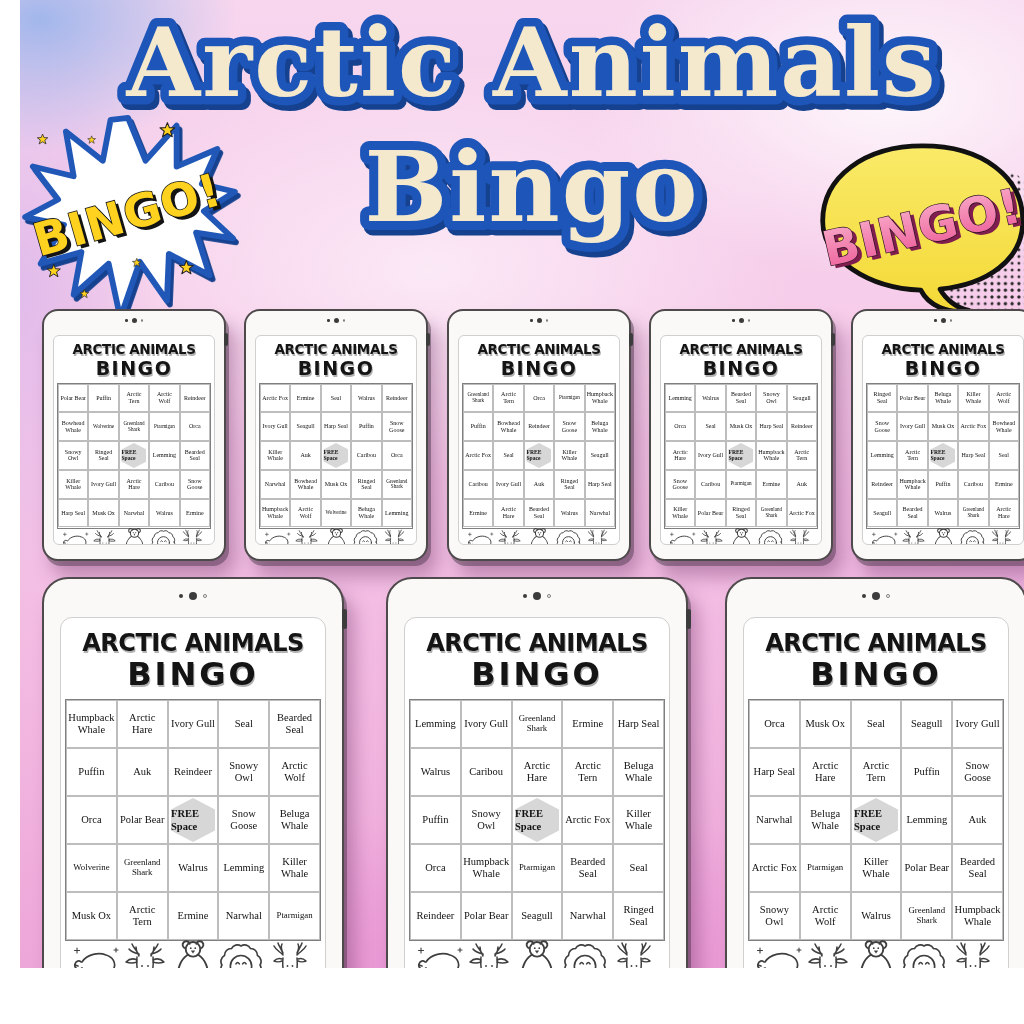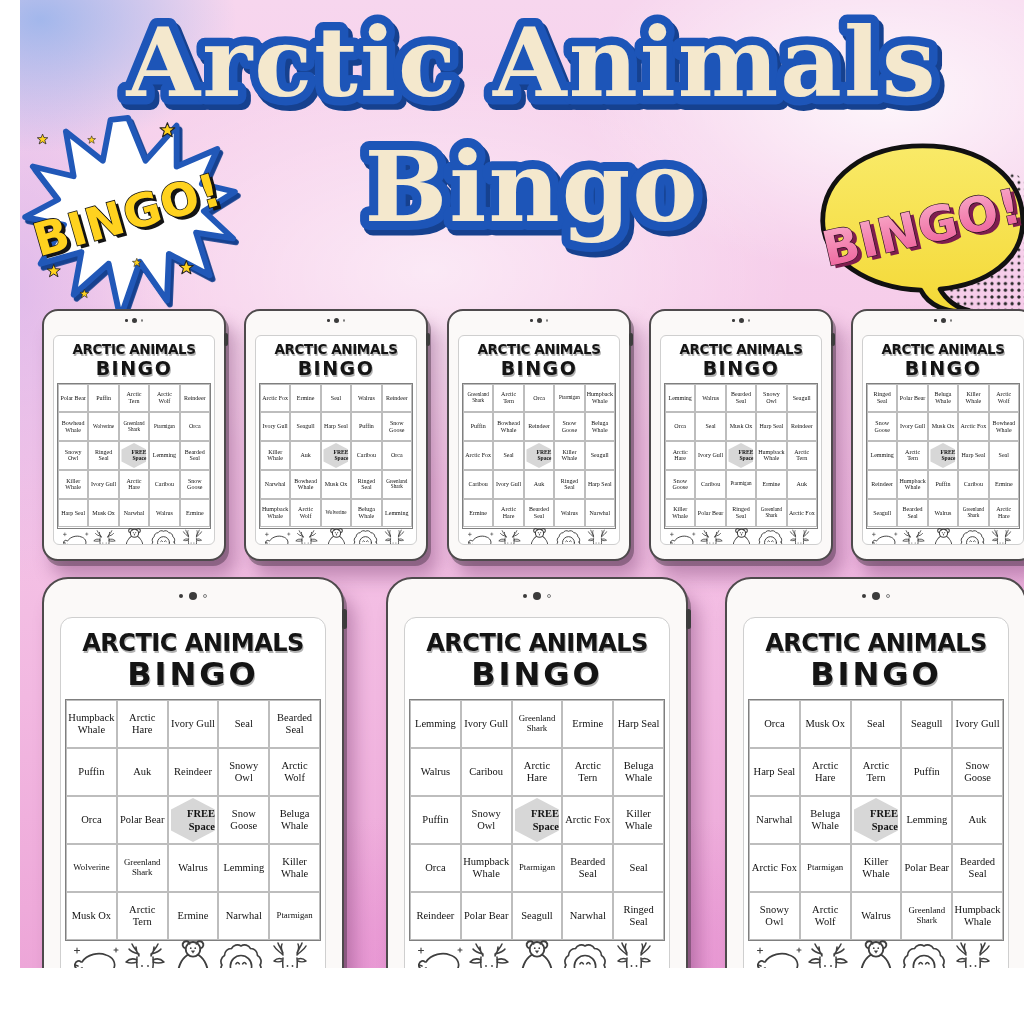--- a/index.html
+++ b/index.html
@@ -60,21 +60,21 @@
     border:1.5px solid #7f7f7f;background:#fff;}
   .small .grid{width:152px;height:144px;margin-top:5px;}
   .large .grid{width:254px;height:240px;margin-top:9px;}
   .cell{border:0.5px solid #bdbdbd;display:flex;flex-direction:column;align-items:center;
     justify-content:center;text-align:center;font-family:"Liberation Serif",serif;color:#111;
     line-height:1.12;padding:1px;overflow:hidden;}
   .small .cell{font-size:6px;}
   .small .cell.tight{font-size:5.1px;}
   .large .cell{font-size:10.5px;}
   .large .cell.tight{font-size:8.8px;}
-  .hex{display:flex;flex-direction:column;align-items:flex-end;justify-content:center;
+  .hex{display:flex;flex-direction:column;align-items:flex-start;justify-content:center;
     background:#d7d7d7;font-weight:bold;
     clip-path:polygon(50% 0%,100% 26%,100% 74%,50% 100%,0% 74%,0% 26%);}
   .small .hex{width:25px;height:28px;font-size:5.6px;line-height:1.2;}
   .large .hex{width:44px;height:52px;font-size:10.5px;line-height:1.25;}
   .animals{margin-top:auto;width:92%;display:flex;justify-content:space-evenly;align-items:flex-end;}
   .small .animals{margin-bottom:3px;}
   .large .animals{margin-bottom:9px;}
   .small .an{width:27px;height:27px;}
   .large .an{width:48px;height:48px;}
   .an.wide{transform:scale(1.12) translateY(-1px);}

